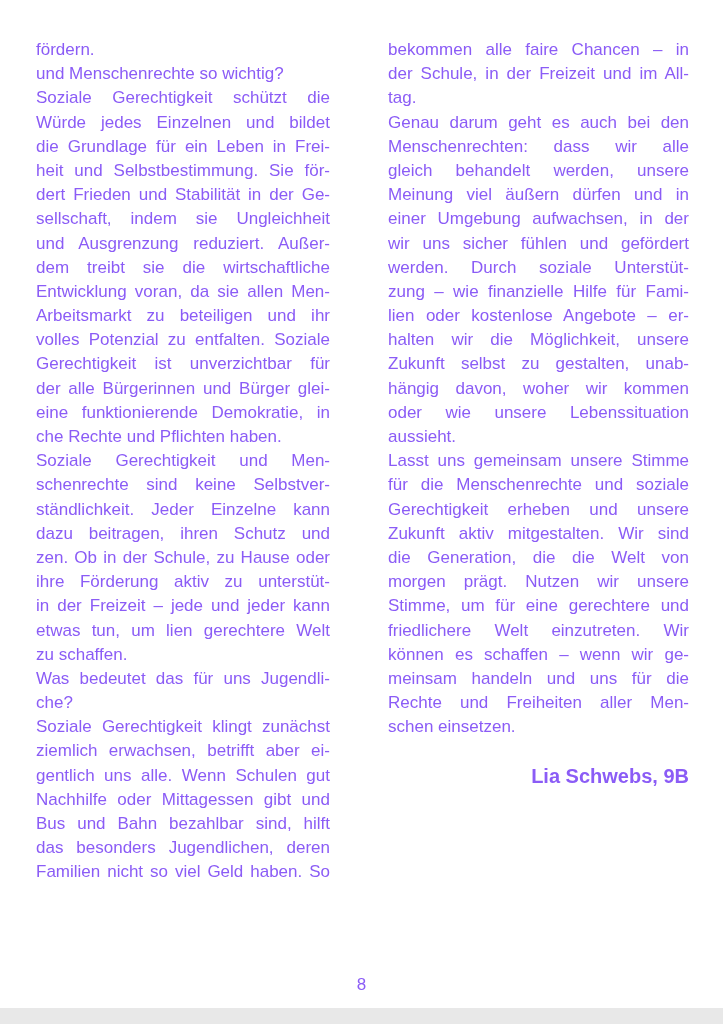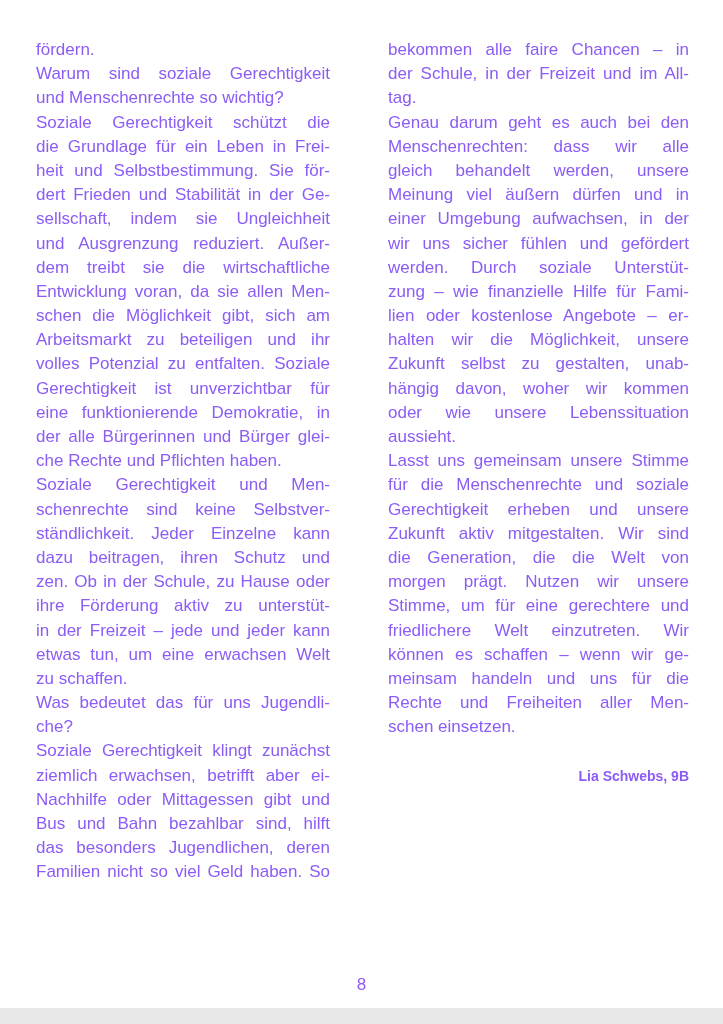--- a/index.html
+++ b/index.html
@@ -38,21 +38,21 @@
     overflow: hidden;
   }
   .tline.pend {
     text-align-last: left;
     -moz-text-align-last: left;
   }
   .byline-spacer {
     height: 24.2px;
   }
   .byline {
-    font-size: 14px;
+    font-size: 20px;
     line-height: 24.2px;
     font-weight: bold;
     text-align: right;
   }
   .page-number {
     position: absolute;
     left: 0;
     right: 0;
     top: 974px;
     text-align: center;
@@ -60,50 +60,50 @@
     line-height: 22px;
   }
 </style>
 </head>
 <body>
 
 <div class="page">
 
   <div class="column column-left">
       <div class="tline pend">fördern.</div>
-      <div class="tline">Warum sind soziale Gerechtigkeit</div>
       <div class="tline pend">und Menschenrechte so wichtig?</div>
       <div class="tline">Soziale Gerechtigkeit schützt die</div>
+      <div class="tline">Würde jedes Einzelnen und bildet</div>
       <div class="tline">die Grundlage für ein Leben in Frei-</div>
       <div class="tline">heit und Selbstbestimmung. Sie för-</div>
       <div class="tline">dert Frieden und Stabilität in der Ge-</div>
       <div class="tline">sellschaft, indem sie Ungleichheit</div>
       <div class="tline">und Ausgrenzung reduziert. Außer-</div>
       <div class="tline">dem treibt sie die wirtschaftliche</div>
       <div class="tline">Entwicklung voran, da sie allen Men-</div>
-      <div class="tline">schen die Möglichkeit gibt, sich am</div>
       <div class="tline">Arbeitsmarkt zu beteiligen und ihr</div>
       <div class="tline">volles Potenzial zu entfalten. Soziale</div>
       <div class="tline">Gerechtigkeit ist unverzichtbar für</div>
+      <div class="tline">der alle Bürgerinnen und Bürger glei-</div>
       <div class="tline">eine funktionierende Demokratie, in</div>
-      <div class="tline">der alle Bürgerinnen und Bürger glei-</div>
       <div class="tline pend">che Rechte und Pflichten haben.</div>
       <div class="tline">Soziale Gerechtigkeit und Men-</div>
       <div class="tline">schenrechte sind keine Selbstver-</div>
       <div class="tline">ständlichkeit. Jeder Einzelne kann</div>
       <div class="tline">dazu beitragen, ihren Schutz und</div>
       <div class="tline">zen. Ob in der Schule, zu Hause oder</div>
       <div class="tline">ihre Förderung aktiv zu unterstüt-</div>
       <div class="tline">in der Freizeit – jede und jeder kann</div>
-      <div class="tline">etwas tun, um eine erwachsen Welt</div>
+      <div class="tline">etwas tun, um lien gerechtere Welt</div>
       <div class="tline pend">zu schaffen.</div>
       <div class="tline">Was bedeutet das für uns Jugendli-</div>
       <div class="tline pend">che?</div>
       <div class="tline">Soziale Gerechtigkeit klingt zunächst</div>
       <div class="tline">ziemlich erwachsen, betrifft aber ei-</div>
+      <div class="tline">gentlich uns alle. Wenn Schulen gut</div>
       <div class="tline">Nachhilfe oder Mittagessen gibt und</div>
       <div class="tline">Bus und Bahn bezahlbar sind, hilft</div>
       <div class="tline">das besonders Jugendlichen, deren</div>
       <div class="tline">Familien nicht so viel Geld haben. So</div>
     </div>
 
   <div class="column column-right">
     <div>
         <div class="tline">bekommen alle faire Chancen – in</div>
         <div class="tline">der Schule, in der Freizeit und im All-</div>

